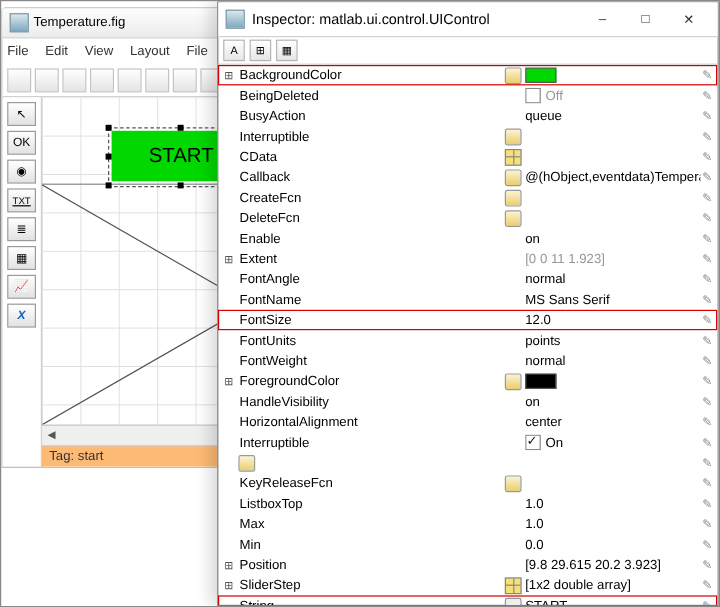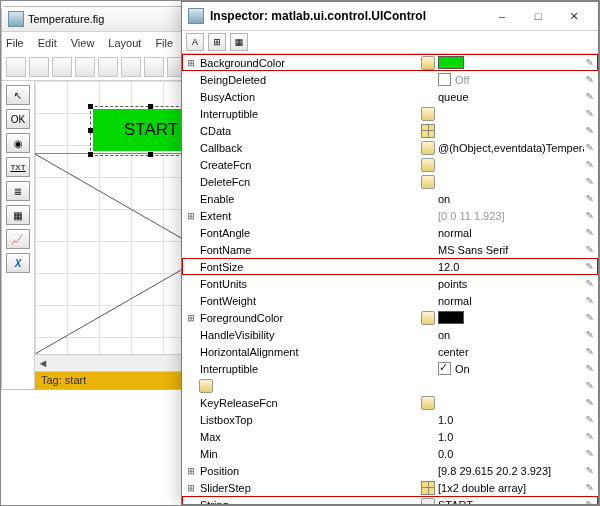--- a/index.html
+++ b/index.html
@@ -15,31 +15,31 @@
 .workarea{flex:1;display:flex;min-height:0;}
 .palette{width:32px;border-right:1px solid #d0d0d0;display:flex;flex-direction:column;align-items:center;padding-top:4px;gap:4px;}
 .pbtn{width:22px;height:18px;border:1px solid #9a9a9a;background:linear-gradient(#fff,#e2e2e2);display:flex;align-items:center;justify-content:center;font-size:10px;overflow:hidden;}
 .canvasarea{flex:1;position:relative;background:#fff;overflow:hidden;}
 .grid{position:absolute;inset:0;
  background-image:linear-gradient(to right,#e0e0e0 1px,transparent 1px),linear-gradient(to bottom,#e0e0e0 1px,transparent 1px);
  background-size:32px 32px;}
 .dark{position:absolute;left:0;right:0;top:400px;height:26px;background:#4d4d4d;}
 .hscroll{position:absolute;left:0;right:0;bottom:18px;height:16px;background:#efefef;border-top:1px solid #d0d0d0;display:flex;align-items:center;}
 .hscroll .arrow{width:16px;height:16px;display:flex;align-items:center;justify-content:center;color:#555;}
-.statusbar{position:absolute;left:0;right:0;bottom:0;height:18px;border-top:1px solid #d0d0d0;padding:2px 6px;box-sizing:border-box;color:#333;background:#eab308;}
+.statusbar{position:absolute;left:0;right:0;bottom:0;height:18px;border-top:1px solid #d0d0d0;padding:2px 6px;box-sizing:border-box;color:#333;background:#fdba74;}
 .startbtn{position:absolute;left:58px;top:28px;width:116px;height:42px;background:#00d800;display:flex;align-items:center;justify-content:center;font-size:17px;color:#000;}
 .selbox{position:absolute;border:1px dashed #555;}
 .hsq{position:absolute;width:5px;height:5px;background:#000;}
 .tri{position:absolute;left:-1px;top:72px;width:174px;height:200px;border:1px solid #888;}
 .tri svg{position:absolute;inset:0;}
 
 .inspector{position:absolute;left:180px;top:0;width:418px;height:504px;border:1px solid #7a7a7a;box-sizing:border-box;display:flex;flex-direction:column;background:#fff;box-shadow:-6px 0 12px rgba(0,0,0,.15);}
 .insp-title{height:28px;display:flex;align-items:center;padding:0 6px;background:#fff;border-bottom:1px solid #d0d0d0;}
 .insp-title .icon{width:14px;height:14px;background:linear-gradient(#d8e8ef,#7fa8bd);border:1px solid #6f8fa0;margin-right:6px;}
-.insp-title .txt{flex:1;font-size:12px;font-weight:bold;}
+.insp-title .txt{flex:1;font-size:12px;}
 .winbtn{width:36px;height:22px;display:flex;align-items:center;justify-content:center;color:#333;}
 .winbtn.close{color:#333;}
 .insp-tb{height:22px;border-bottom:1px solid #d0d0d0;display:flex;align-items:center;padding:0 4px;gap:4px;}
 .iconbtn{width:16px;height:16px;border:1px solid #b4b4b4;background:linear-gradient(#fff,#e6e6e6);display:flex;align-items:center;justify-content:center;font-size:9px;}
 .proplist{flex:1;overflow:auto;}
 .prow{display:flex;align-items:center;height:17px;padding-left:4px;padding-right:4px;gap:2px;}
 .prow.hl{outline:1px solid #d40000;outline-offset:-1px;}
 .exp{width:10px;text-align:center;color:#555;font-size:9px;}
 .pname{flex:0 0 218px;padding-left:2px;}
 .pedit{width:16px;display:flex;align-items:center;justify-content:center;}

